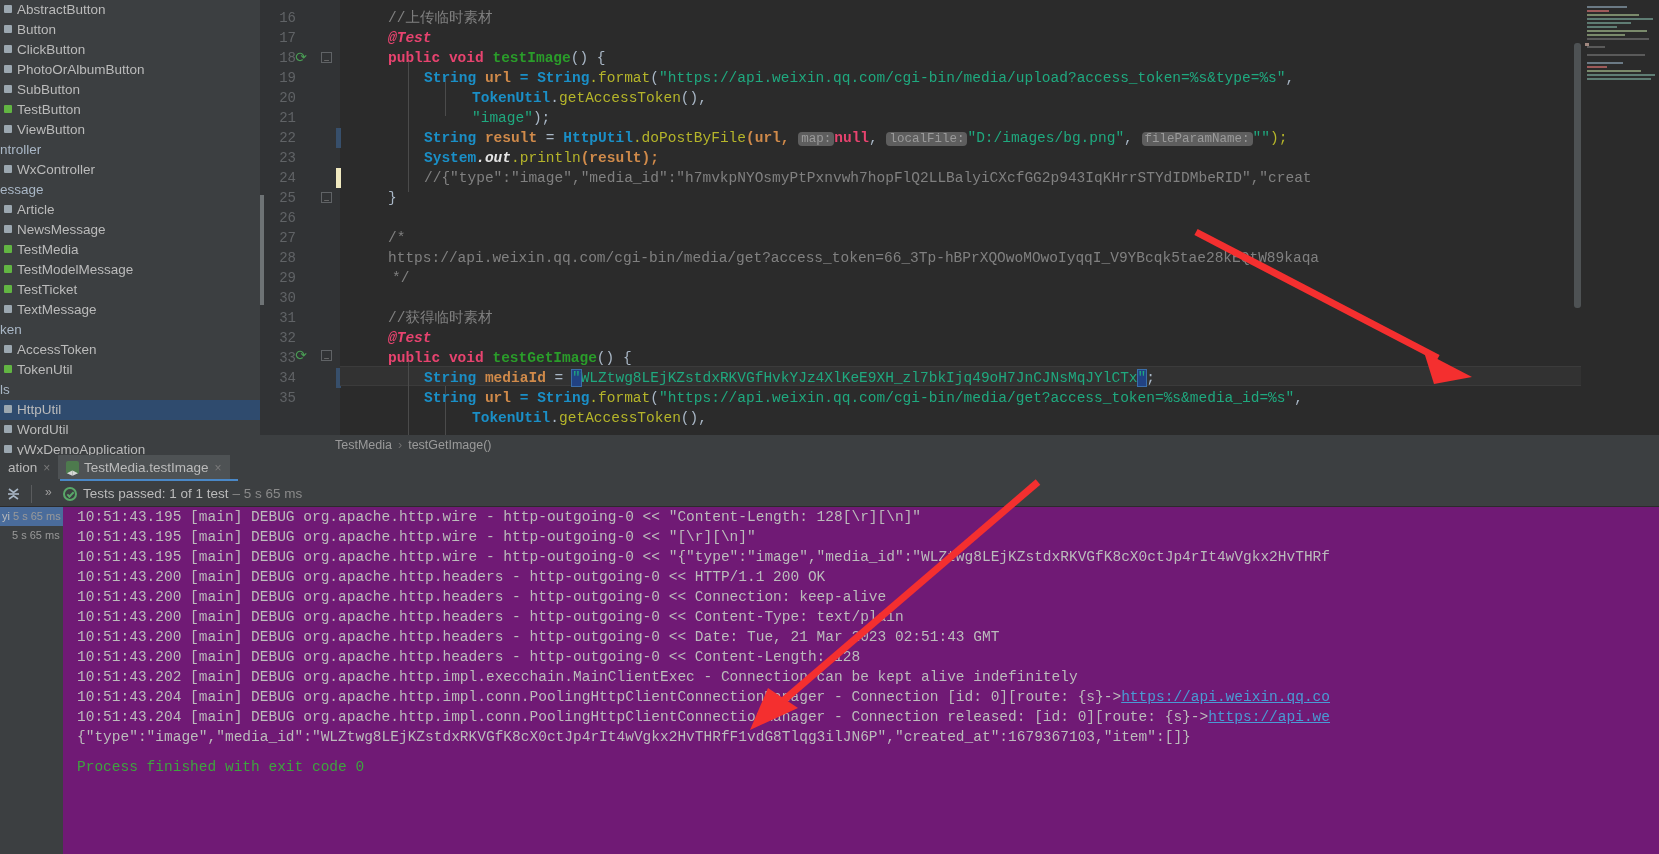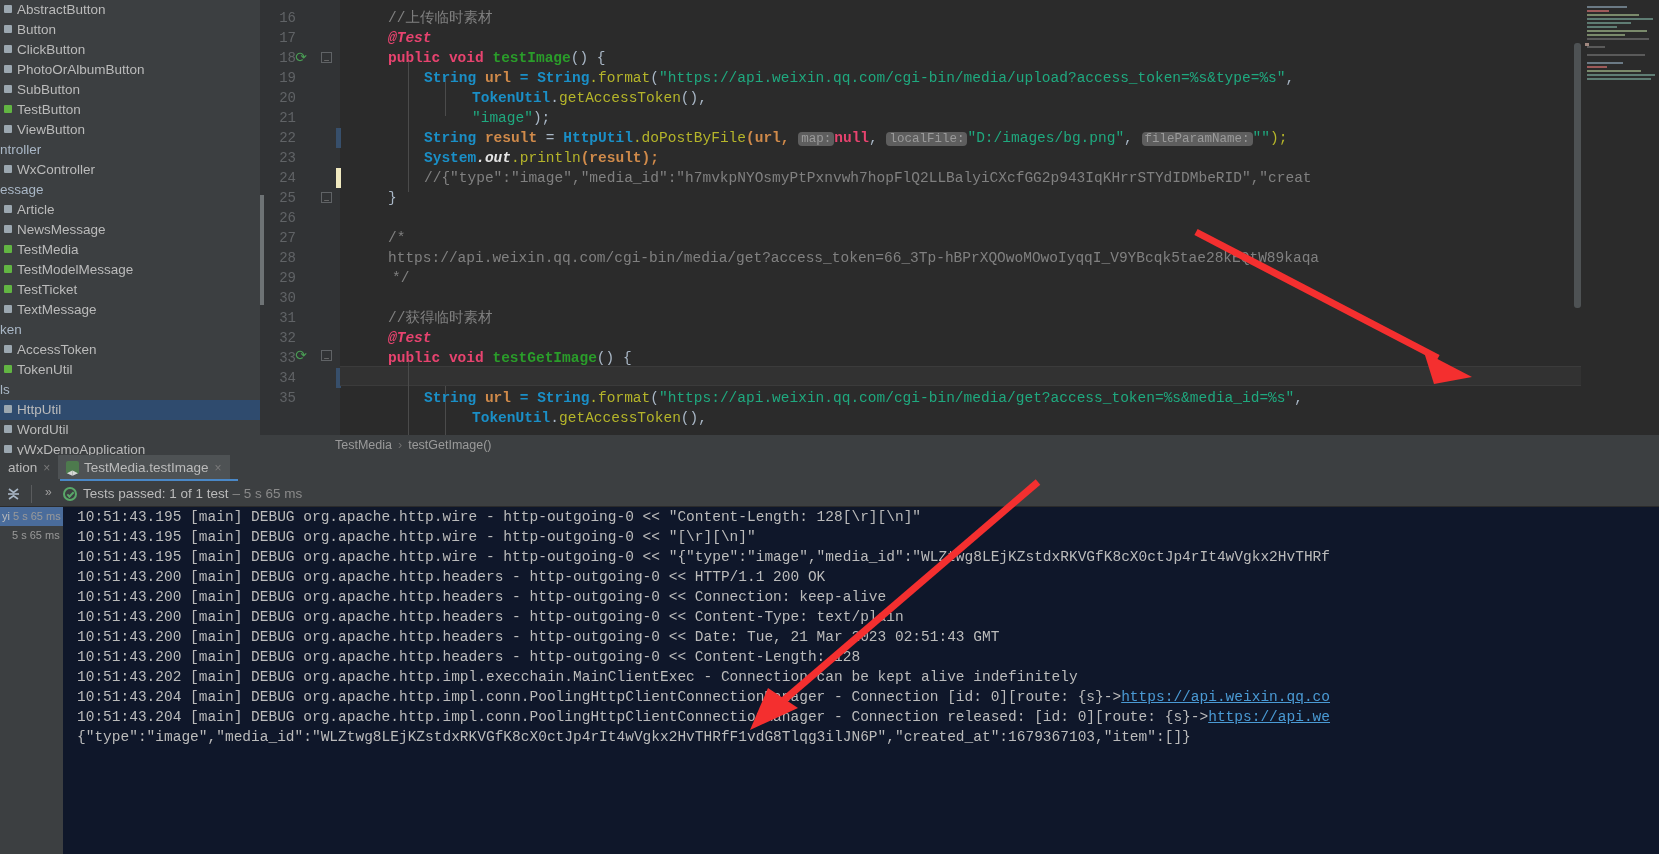--- a/index.html
+++ b/index.html
@@ -183,21 +183,21 @@
   .ttrow {
     height: 19px; line-height: 19px; white-space: nowrap;
     color: #bbbbbb; padding-left: 2px;
   }
   .ttrow.sel { background: #4a6c9b; }
   .ttrow .dur { color: #9a9a9a; }
 
   
   #console {
     position: absolute; left: 63px; top: 507px; width: 1596px; height: 347px;
-    background: #0f172a; overflow: hidden;
+    background: #701a75; overflow: hidden;
     font-family: "Liberation Mono", monospace; font-size: 14.5px;
   }
   .log {
     height: 20px; line-height: 20px; white-space: pre;
     color: #bbbbbb; padding-left: 14px;
   }
   .log .lnk { color: #4a9ad4; text-decoration: underline; }
   .result-line { color: #bbbbbb; }
   .exit-line { color: #3fa33f; padding-top: 10px; }
 
@@ -311,20 +311,21 @@
       <div class="code-line" style="top: 128px;"><span style="padding-left:84px"></span><span class="cls2">String</span><span class="pun"> </span><span class="fld">result</span><span class="pun"> </span><span class="pun">= </span><span class="cls2">HttpUtil</span><span class="methy">.doPostByFile</span><span class="fld">(url, </span><span class="hint">map:</span><span class="kwp">null</span><span class="pun">, </span><span class="hint">localFile:</span><span class="str">"D:/images/bg.png"</span><span class="pun">, </span><span class="hint">fileParamName:</span><span class="str">""</span><span class="methy">);</span></div>
       <div class="code-line" style="top: 148px;"><span style="padding-left:84px"></span><span class="cls2">System</span><span class="fldi">.out</span><span class="methy">.println</span><span class="fld">(result);</span></div>
       <div class="code-line" style="top: 168px;"><span style="padding-left:84px"></span><span class="cmt">//{"type":"image","media_id":"h7mvkpNYOsmyPtPxnvwh7hopFlQ2LLBalyiCXcfGG2p943IqKHrrSTYdIDMbeRID","creat</span></div>
       <div class="code-line" style="top: 188px;"><span style="padding-left:48px"></span><span class="pun">}</span></div>
       <div class="code-line" style="top: 228px;"><span style="padding-left:48px"></span><span class="cmt">/*</span></div>
       <div class="code-line" style="top: 248px;"><span style="padding-left:48px"></span><span class="cmt">https://api.weixin.qq.com/cgi-bin/media/get?access_token=66_3Tp-hBPrXQOwoMOwoIyqqI_V9YBcqk5tae28kEQtW89kaqa</span></div>
       <div class="code-line" style="top: 268px;"><span style="padding-left:52px"></span><span class="cmt">*/</span></div>
       <div class="code-line" style="top: 308px;"><span style="padding-left:48px"></span><span class="cmt">//获得临时素材</span></div>
       <div class="code-line" style="top: 328px;"><span style="padding-left:48px"></span><span class="anno">@Test</span></div>
       <div class="code-line" style="top: 348px;"><span style="padding-left:48px"></span><span class="kwp">public</span><span class="pun"> </span><span class="kwp">void</span><span class="pun"> </span><span class="methg">testGetImage</span><span class="pun">() {</span></div>
+      <div class="code-line" style="top: 368px;"><span style="padding-left:84px"></span><span class="cls2">String</span><span class="pun"> </span><span class="fld">mediaId</span><span class="pun"> = </span><span class="str caret-sel">"</span><span class="str">WLZtwg8LEjKZstdxRKVGfHvkYJz4XlKeE9XH_zl7bkIjq49oH7JnCJNsMqJYlCTx</span><span class="str caret-sel">"</span><span class="pun">;</span></div>
       <div class="code-line" style="top: 388px;"><span style="padding-left:84px"></span><span class="cls2">String</span><span class="pun"> </span><span class="fld">url</span><span class="pun"> </span><span class="cls2">= String</span><span class="methy">.format</span><span class="pun">(</span><span class="str">"https://api.weixin.qq.com/cgi-bin/media/get?access_token=%s&amp;media_id=%s"</span><span class="pun">,</span></div>
       <div class="code-line" style="top: 408px;"><span style="padding-left:132px"></span><span class="cls2">TokenUtil</span><span class="pun">.</span><span class="methy">getAccessToken</span><span class="pun">(),</span></div>
     </div>
 
   <div id="breadcrumb">
     <span>TestMedia</span><span class="sep">›</span><span>testGetImage()</span>
   </div>
 
   <div id="run-tabs">
     <div class="rtab" style="left:0">
@@ -372,20 +373,21 @@
     <div class="log">10:51:43.195 [main] DEBUG org.apache.http.wire - http-outgoing-0 &lt;&lt; "{"type":"image","media_id":"WLZtwg8LEjKZstdxRKVGfK8cX0ctJp4rIt4wVgkx2HvTHRf</div>
     <div class="log">10:51:43.200 [main] DEBUG org.apache.http.headers - http-outgoing-0 &lt;&lt; HTTP/1.1 200 OK</div>
     <div class="log">10:51:43.200 [main] DEBUG org.apache.http.headers - http-outgoing-0 &lt;&lt; Connection: keep-alive</div>
     <div class="log">10:51:43.200 [main] DEBUG org.apache.http.headers - http-outgoing-0 &lt;&lt; Content-Type: text/plain</div>
     <div class="log">10:51:43.200 [main] DEBUG org.apache.http.headers - http-outgoing-0 &lt;&lt; Date: Tue, 21 Mar 2023 02:51:43 GMT</div>
     <div class="log">10:51:43.200 [main] DEBUG org.apache.http.headers - http-outgoing-0 &lt;&lt; Content-Length: 128</div>
     <div class="log">10:51:43.202 [main] DEBUG org.apache.http.impl.execchain.MainClientExec - Connection can be kept alive indefinitely</div>
     <div class="log"><span>10:51:43.204 [main] DEBUG org.apache.http.impl.conn.PoolingHttpClientConnectionManager - Connection [id: 0][route: {s}-&gt;</span><span class="lnk">https://api.weixin.qq.co</span></div>
     <div class="log"><span>10:51:43.204 [main] DEBUG org.apache.http.impl.conn.PoolingHttpClientConnectionManager - Connection released: [id: 0][route: {s}-&gt;</span><span class="lnk">https://api.we</span></div>
     <div class="log result-line">{"type":"image","media_id":"WLZtwg8LEjKZstdxRKVGfK8cX0ctJp4rIt4wVgkx2HvTHRfF1vdG8Tlqg3ilJN6P","created_at":1679367103,"item":[]}</div>
+    <div class="log exit-line">Process finished with exit code 0</div>
   </div>
 
   <svg id="arrow-svg">
     <g>
       <line x1="1196" y1="232" x2="1438" y2="358" stroke="#f42f2f" stroke-width="7"></line>
       <polygon points="1472,377 1424,352 1434,384" fill="#f42f2f"></polygon>
     </g>
     <g>
       <line x1="1038" y1="482" x2="770" y2="712" stroke="#f42f2f" stroke-width="7"></line>
       <polygon points="750,730 768,688 798,708" fill="#f42f2f"></polygon>

